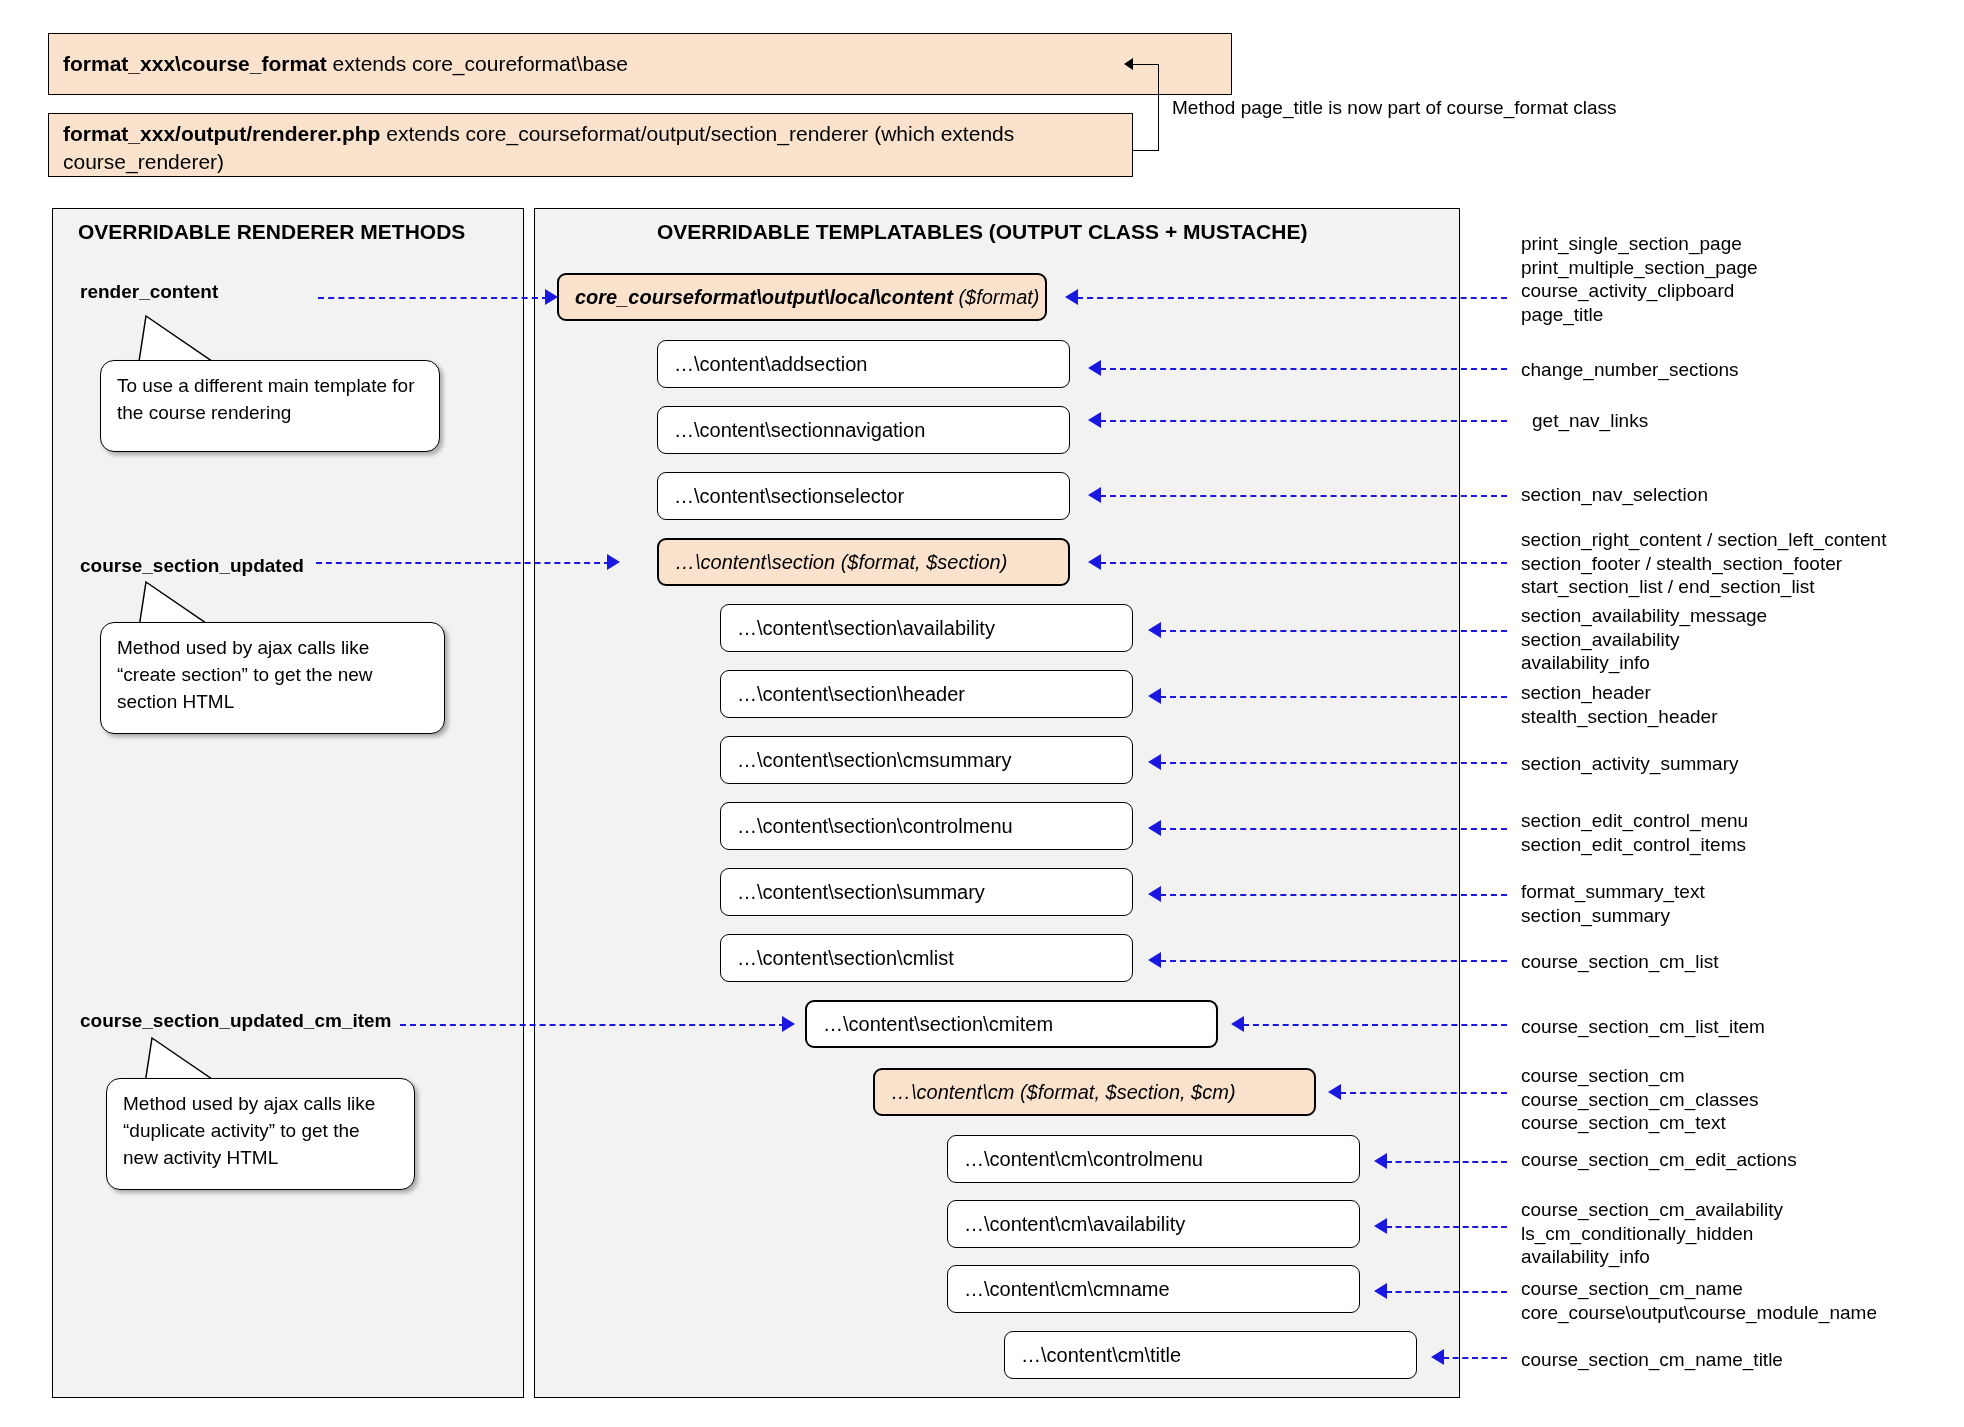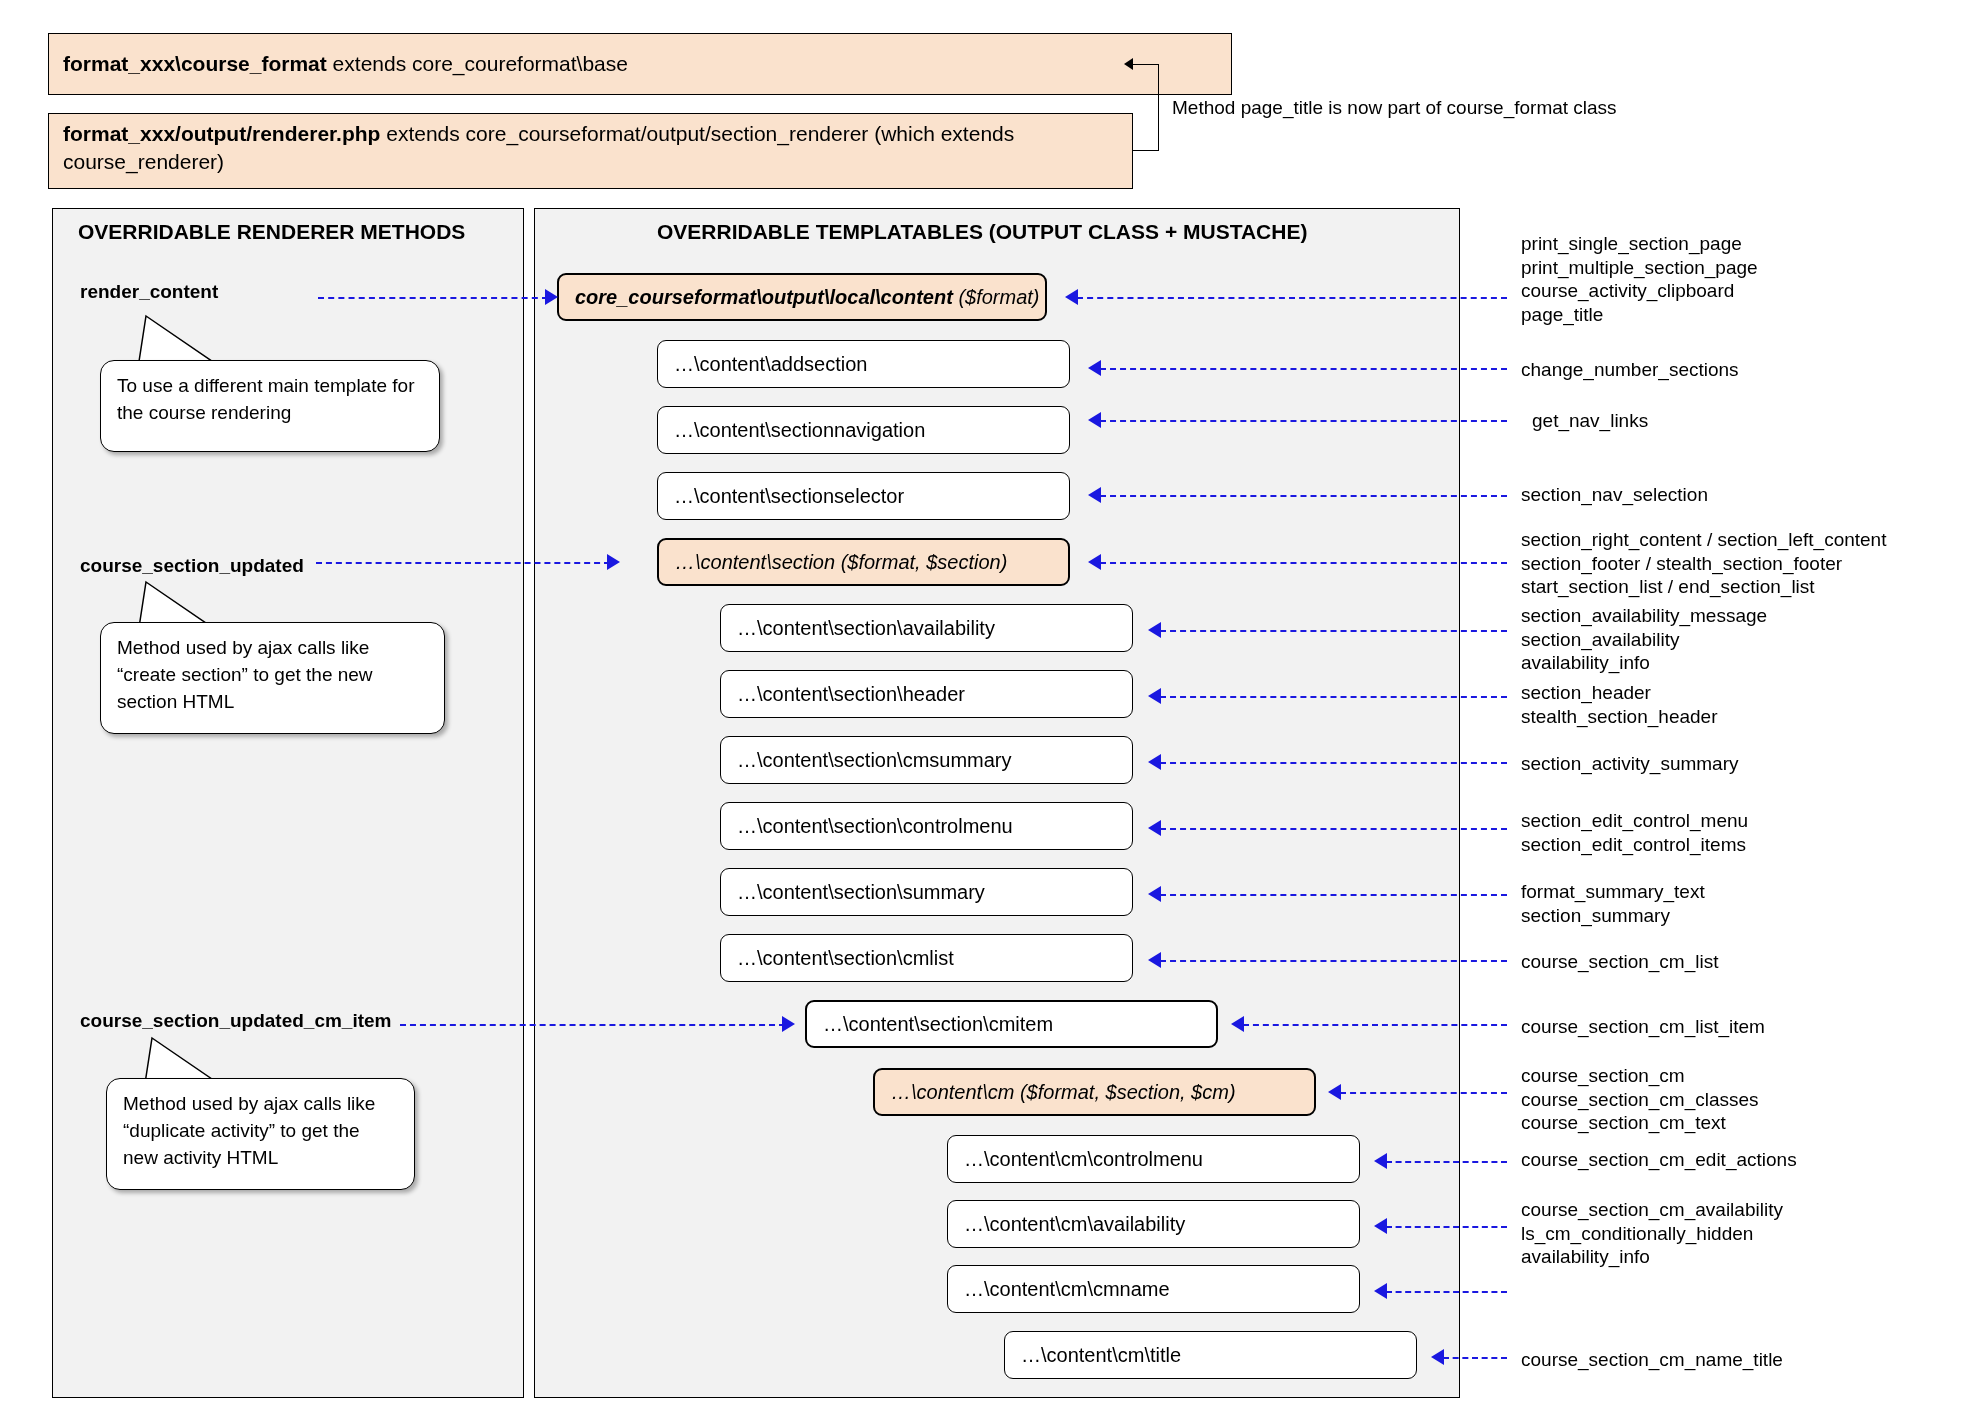--- a/index.html
+++ b/index.html
@@ -148,21 +148,21 @@
 </style>
 </head>
 <body>
 
 <div id="canvas">
 
   <div class="hdr-box" style="left:48px; top:33px; width:1184px; height:62px;">
     <span><b>format_xxx\course_format</b><span> extends core_coureformat\base</span></span>
   </div>
 
-  <div class="hdr-box" style="left:48px; top:113px; width:1085px; height:76px; align-items:flex-start; ">
+  <div class="hdr-box" style="left:48px; top:113px; width:1085px; height:64px; align-items:flex-start; ">
     <span style="display:block;"><b>format_xxx/output/renderer.php</b><span> extends core_courseformat/output/section_renderer (which extends course_renderer)</span></span>
   </div>
 
   <div class="brace" style="left:1133px; top:64px; width:26px; height:87px;"></div>
   <div class="brace-arrow" style="left:1124px; top:58px;"></div>
 
   <div class="note-text" style="left:1172px; top:97px;">Method page_title is now part of course_format class</div>
 
 
   <div class="panel" style="left:52px; top:208px; width:472px; height:1190px;"></div>
@@ -385,18 +385,22 @@
   <div class="dep-group" style="left:1521px; top:1148px;">
     <div>course_section_cm_edit_actions</div>
   </div>
 
   <div class="dep-group" style="left:1521px; top:1198px;">
     <div>course_section_cm_availability</div>
     <div>ls_cm_conditionally_hidden</div>
     <div>availability_info</div>
   </div>
 
+  <div class="dep-group" style="left:1521px; top:1277px;">
+    <div>course_section_cm_name</div>
+    <div>core_course\output\course_module_name</div>
+  </div>
 
   <div class="dep-group" style="left:1521px; top:1348px;">
     <div>course_section_cm_name_title</div>
   </div>
 
 </div>
 
 </body></html>

